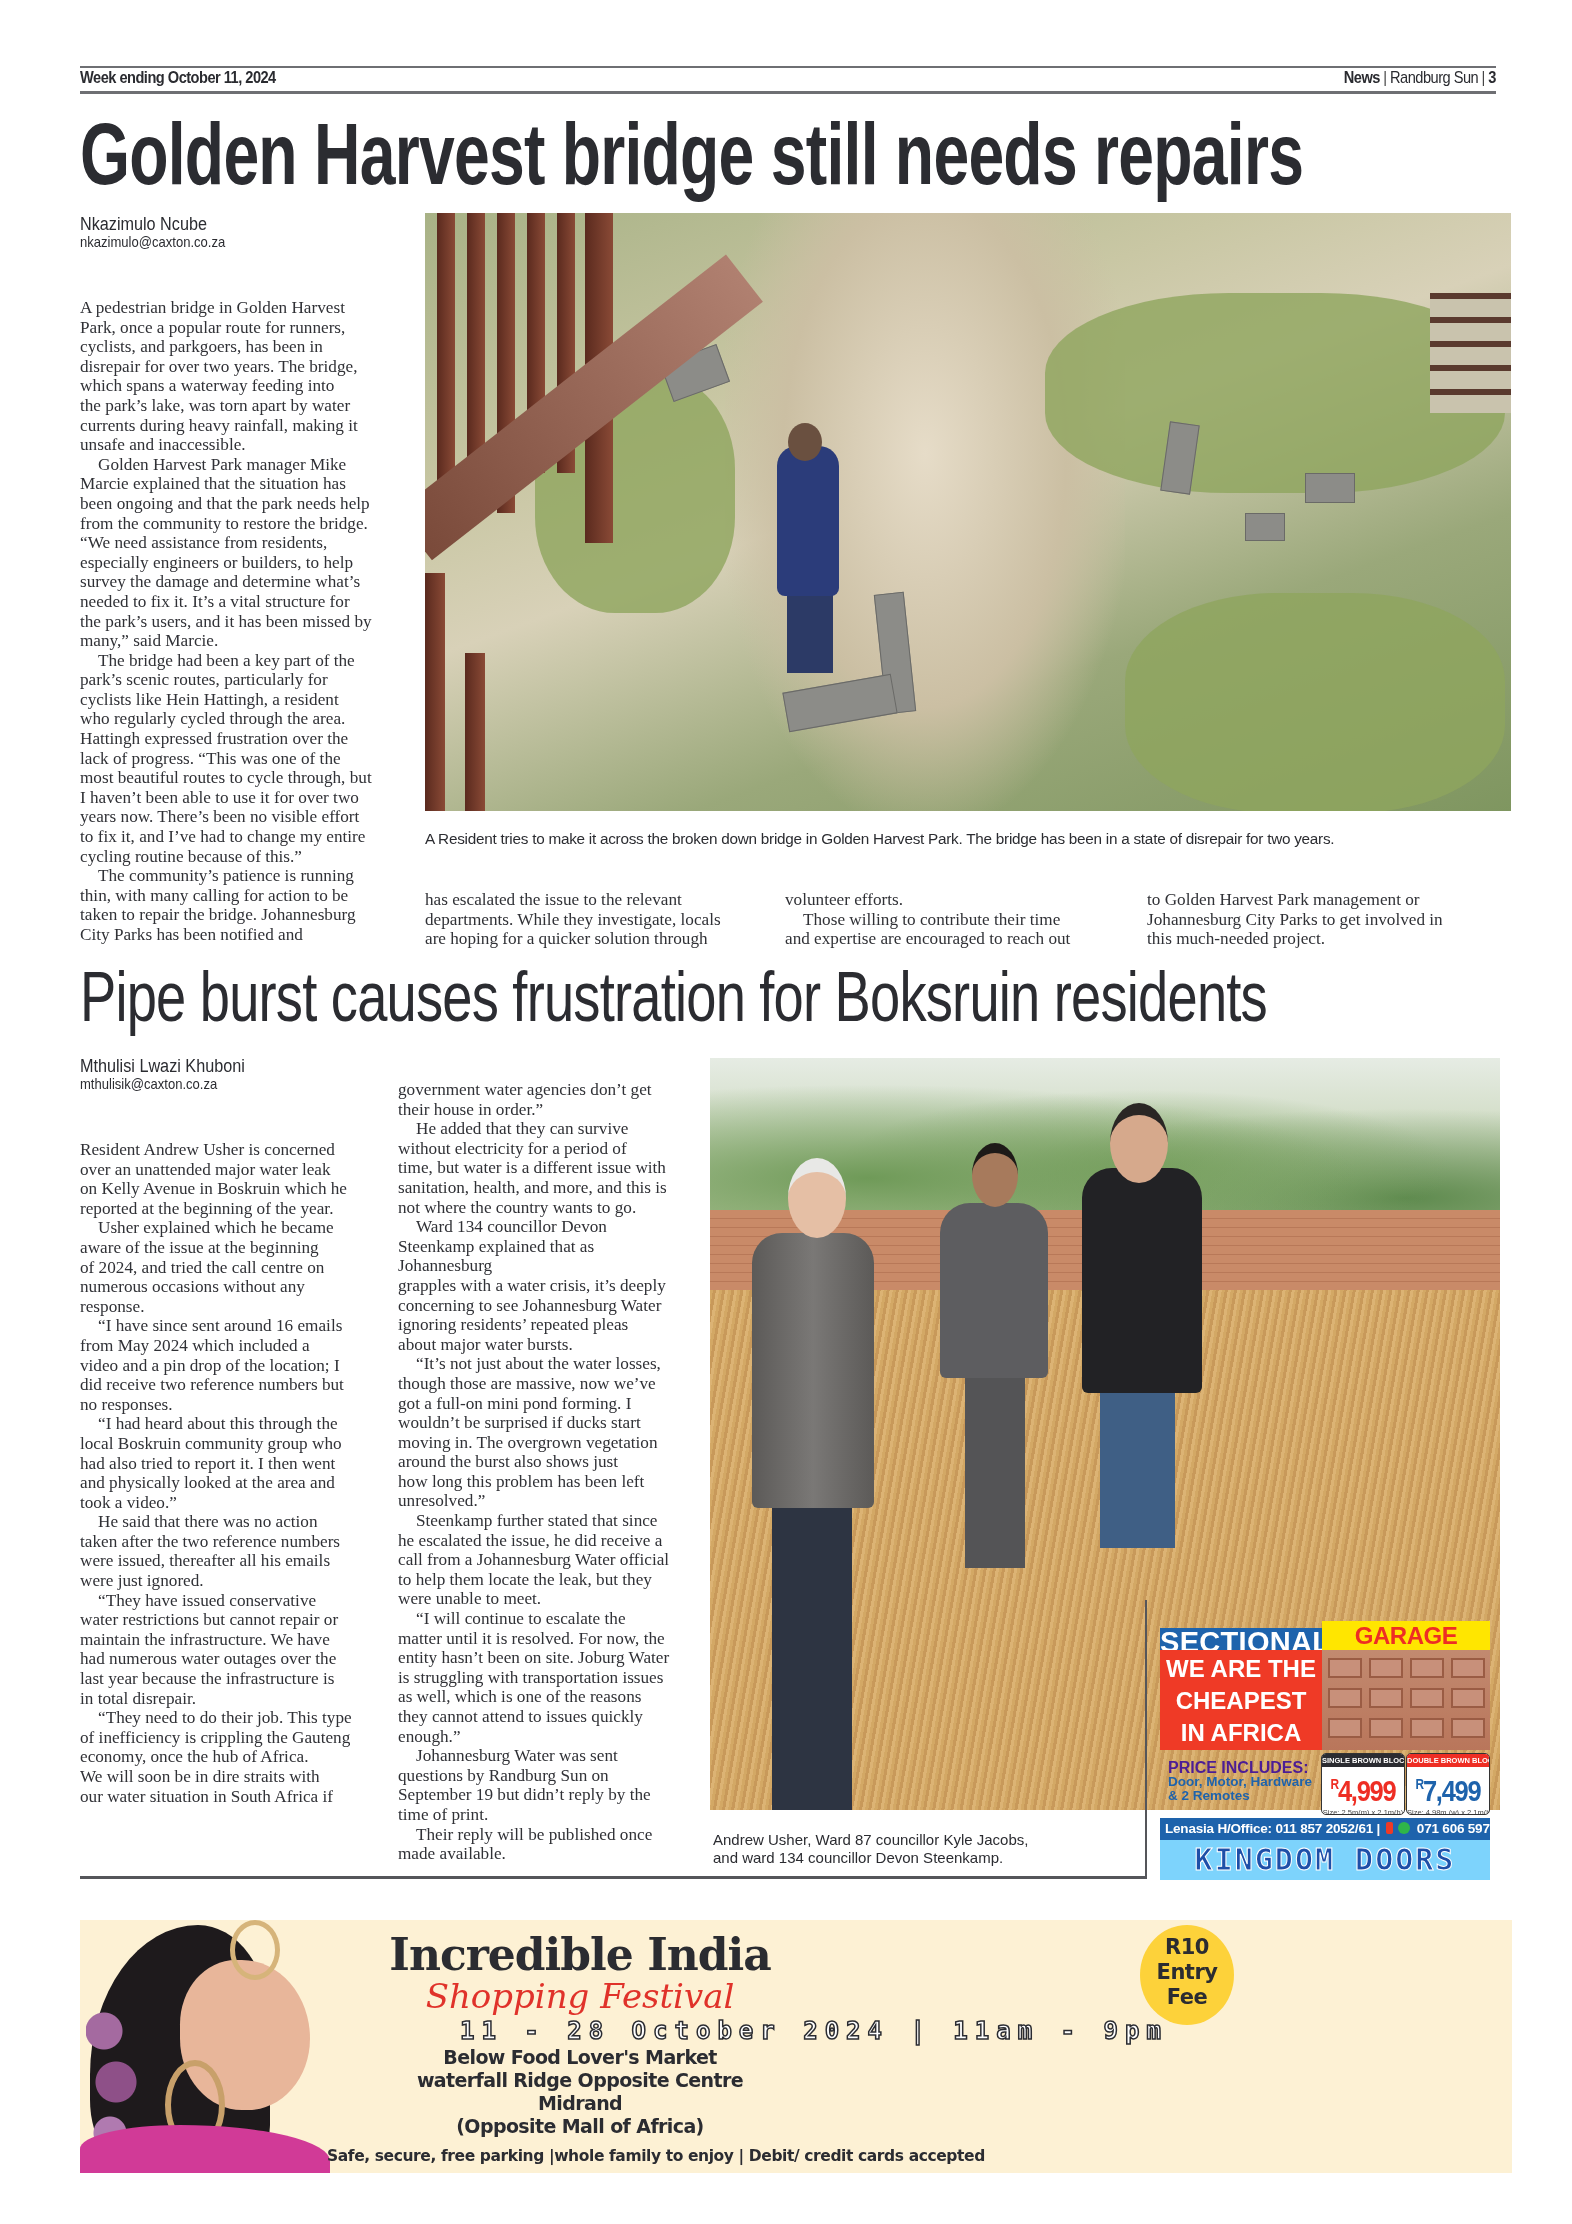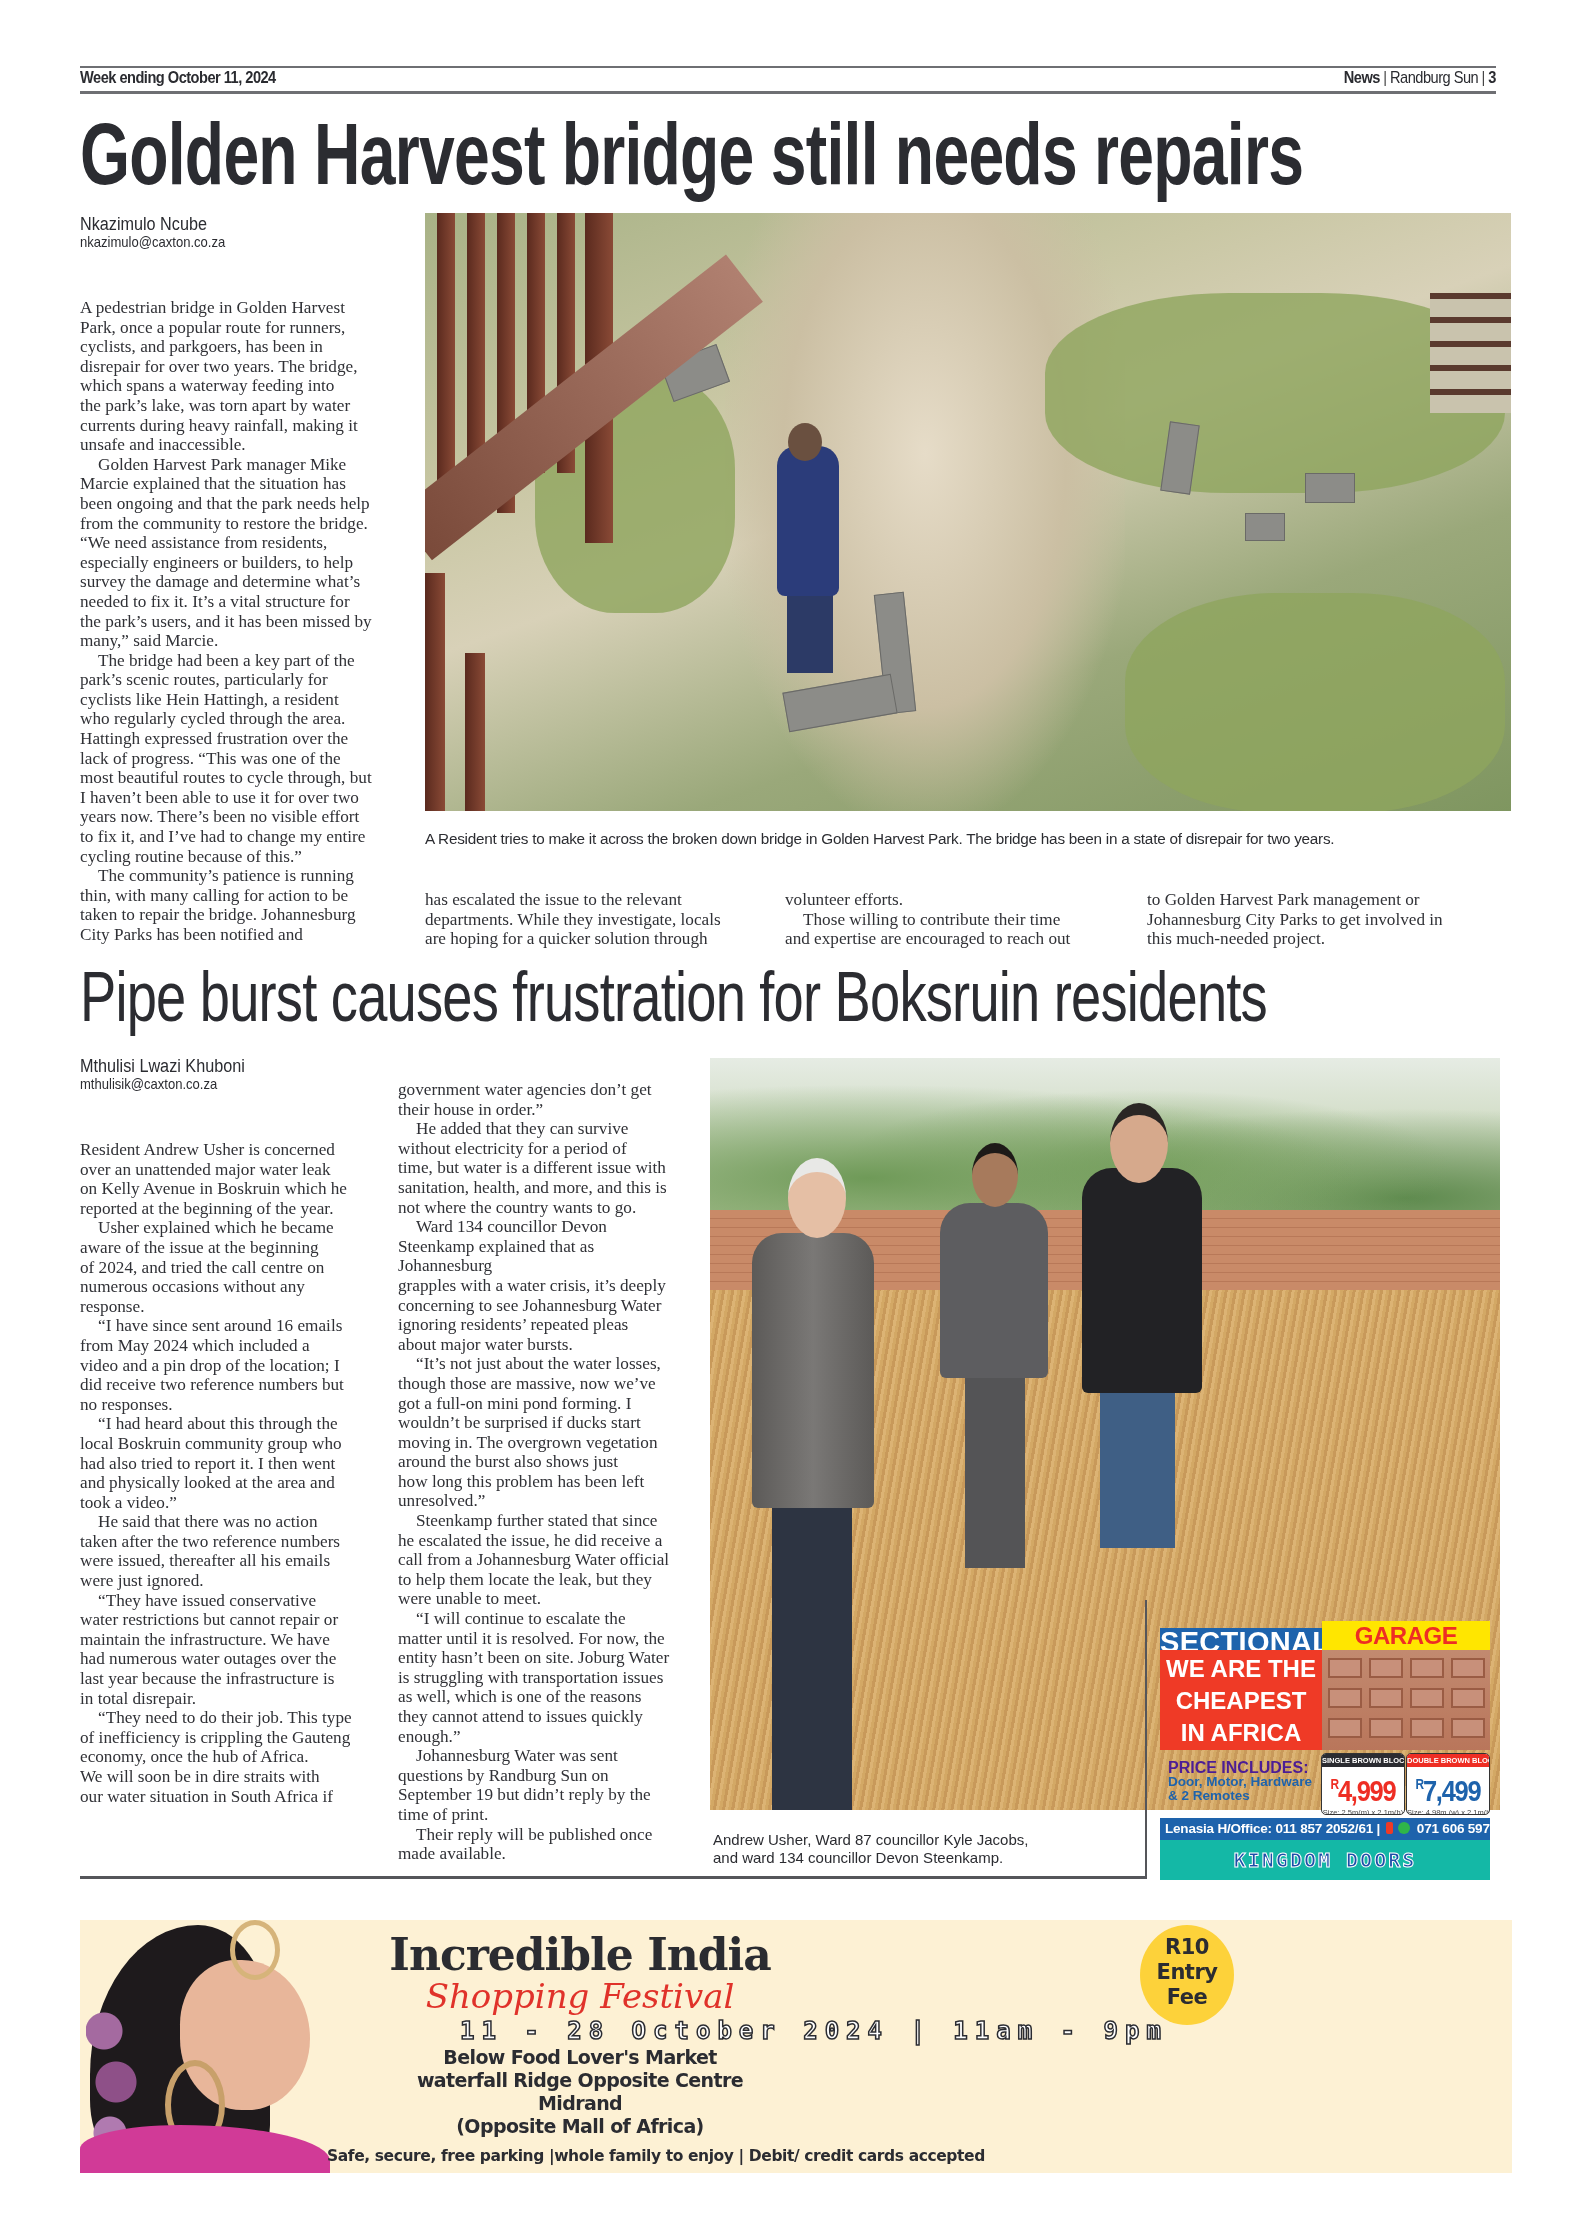--- a/index.html
+++ b/index.html
@@ -61,21 +61,21 @@
   .ga-panel { position: absolute; width: 34px; height: 20px; border: 2px solid #9a5c44; background: #c8907a; }
   .ga-includes { position: absolute; left: 8px; top: 140px; width: 148px; font-weight: bold; font-size: 13.5px; line-height: 14px; }
   .ga-includes .h { color: #4c1d95; font-size: 16px; }
   .ga-includes .d { color: #1e63ac; }
   .ga-price { position: absolute; top: 132px; width: 84px; height: 62px; border: 1.5px solid #333; border-radius: 5px; background: #fff; overflow: hidden; text-align: center; }
   .ga-price .tag { height: 13px; font-size: 7.5px; font-weight: bold; color: #fff; line-height: 13px; white-space: nowrap; }
   .ga-price .amt { font-weight: bold; font-size: 30px; line-height: 34px; letter-spacing: -1.5px; transform: scaleX(0.85); }
   .ga-price .amt sup { font-size: 14px; vertical-align: 12px; }
   .ga-price .size { font-size: 7.5px; color: #444; white-space: nowrap; }
   .ga-office { position: absolute; left: 0; top: 197px; width: 330px; height: 22px; background: #1e63ac; color: #fff; font-weight: bold; font-size: 13.5px; line-height: 22px; padding-left: 5px; white-space: nowrap; letter-spacing: -.2px; }
-  .ga-brand { position: absolute; left: 0; top: 219px; width: 330px; height: 40px; background: #14b8a6; color: #1e4fa8; font-weight: bold; font-size: 20px; line-height: 40px; text-align: center; letter-spacing: 2px; font-family: "DejaVu Sans Mono", monospace; -webkit-text-stroke: 1px #fff; }
+  .ga-brand { position: absolute; left: 0; top: 219px; width: 330px; height: 40px; background: #7dd3fc; color: #1e4fa8; font-weight: bold; font-size: 30px; line-height: 40px; text-align: center; letter-spacing: 2px; font-family: "DejaVu Sans Mono", monospace; -webkit-text-stroke: 1px #fff; }
 
   
   .india-ad { left: 80px; top: 1920px; width: 1432px; height: 253px; background: #fdf1d4; overflow: hidden; }
   .ia-woman { position: absolute; left: 0; top: 0; width: 260px; height: 253px; }
   .ia-hair { position: absolute; left: 10px; top: 5px; width: 180px; height: 250px; background: #1e1a1c; border-radius: 60% 40% 20% 30%; }
   .ia-face { position: absolute; left: 100px; top: 40px; width: 130px; height: 150px; background: #e8b69a; border-radius: 45% 55% 50% 50%; }
   .ia-flowers { position: absolute; left: 6px; top: 60px; width: 60px; height: 170px; background: radial-gradient(circle at 30% 30%, #a46aa0 0 18px, transparent 19px), radial-gradient(circle at 50% 60%, #8e5088 0 20px, transparent 21px), radial-gradient(circle at 40% 90%, #b07ab0 0 16px, transparent 17px); }
   .ia-earring { position: absolute; left: 85px; top: 140px; width: 60px; height: 90px; border: 6px solid #c8a06a; border-radius: 50%; }
   .ia-dress { position: absolute; left: 0; top: 205px; width: 250px; height: 60px; background: #d13a97; border-radius: 40% 60% 0 0; }
   .ia-tikka { position: absolute; left: 150px; top: 0; width: 50px; height: 60px; border: 5px solid #d6b47a; border-radius: 50%; }

